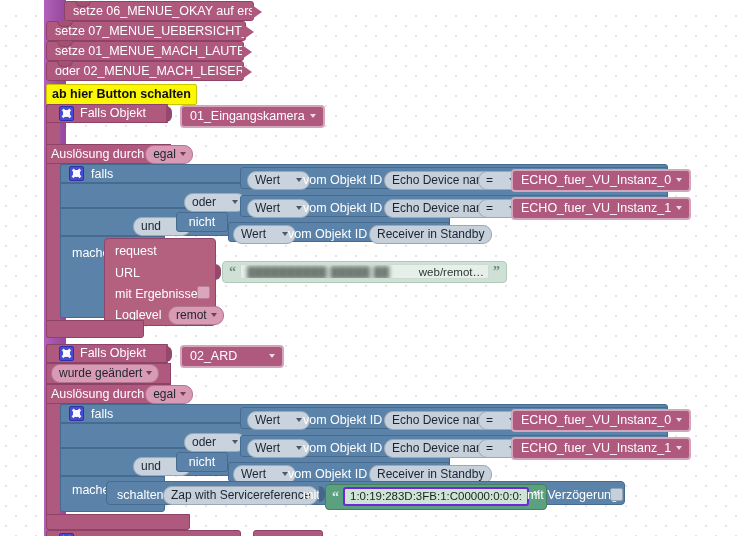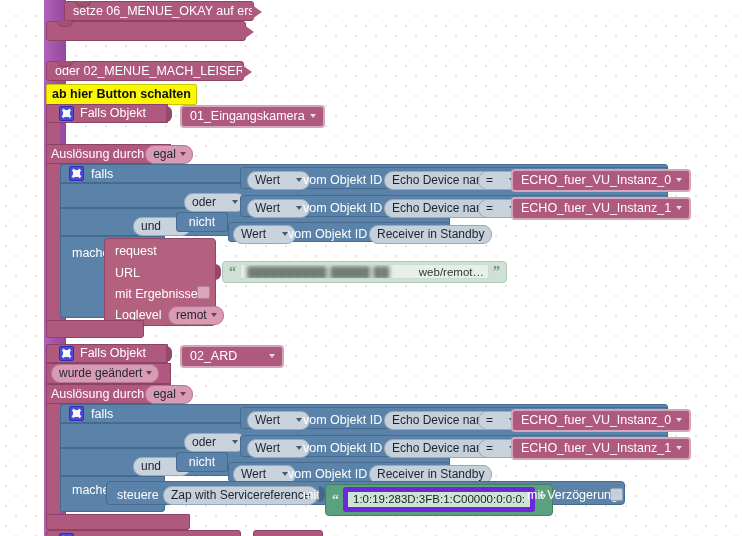--- a/index.html
+++ b/index.html
@@ -83,21 +83,21 @@
   .valpink .caret{border-top-color:#f0d8e2;}
 
   
   .valgreen{
     display:inline-flex;align-items:center;gap:4px;
     background:#5ba17f;border:1px solid #44805f;border-radius:4px;
     padding:2px 6px 3px 6px;white-space:nowrap;
   }
   .q{color:#dff0e6;font-size:14px;font-weight:bold;line-height:1;font-family:"Liberation Serif",serif;}
   .greenfld{
-    background:#cfe3d6;border:5px solid #6d28d9;border-radius:3px;
+    background:#cfe3d6;border:2px solid #6d28d9;border-radius:3px;
     font-size:11.5px;color:#15241b;padding:1px 5px 2px 5px;white-space:nowrap;
     font-family:"Liberation Sans",sans-serif;
   }
   .mintblock{
     display:inline-flex;align-items:center;gap:4px;
     background:#cfe1d6;border:1px solid #b0c9b9;border-radius:4px;
     padding:2px 6px 3px 6px;white-space:nowrap;
   }
   .mintblock .q{color:#6f8a7a;}
   .blurfld{
@@ -151,23 +151,29 @@
   <div class="spine-b"></div>
 
   <div class="blk mauve setrow" style="left:64px;top:1px;width:190px;">
     <div class="notch-top"></div>
     <span class="lab">setze 06_MENUE_OKAY auf ers…</span>
     <div class="plug-r"></div>
   </div>
 
   <div class="blk mauve setrow" style="left:46px;top:21px;width:200px;">
     <div class="notch-top"></div>
+    <span class="lab">setze 07_MENUE_UEBERSICHT_A…</span>
     <div class="plug-r"></div>
   </div>
 
+  <div class="blk mauve setrow" style="left:46px;top:41px;width:198px;">
+    <div class="notch-top"></div>
+    <span class="lab">setze 01_MENUE_MACH_LAUTER …</span>
+    <div class="plug-r"></div>
+  </div>
 
   <div class="blk mauve setrow" style="left:46px;top:61px;width:198px;">
     <div class="notch-top"></div>
     <span class="lab">oder 02_MENUE_MACH_LEISER …</span>
     <div class="plug-r"></div>
   </div>
 
   <div class="yellowlab" style="left:46px;top:84px;">ab hier Button schalten</div>
 
   <div class="blk mauve" style="left:46px;top:104px;width:14px;height:234px;border-right:none;border-radius:3px 0 0 3px;"></div>
@@ -372,21 +378,21 @@
     </span>
     <span class="blabel" style="position:absolute;left:59px;top:4px;">vom Objekt ID</span>
     <span class="fld plain" style="position:absolute;left:140px;top:2px;">Receiver in Standby</span>
   </div>
 
   <div class="blk blue" style="left:60px;top:476px;width:105px;height:36px;border-radius:0 0 3px 3px;display:flex;align-items:flex-start;padding:6px 0 0 11px;">
     <span class="blabel">mache</span>
   </div>
 
   <div class="blk blue" style="left:106px;top:481px;width:519px;height:24px;border-radius:4px;">
-    <span class="blabel" style="position:absolute;left:10px;top:6px;">steuere</span>
+    <span class="blabel" style="position:absolute;left:10px;top:6px;">schalten</span>
     <span class="fld plain" style="position:absolute;left:56px;top:4px;">Zap with Servicereference</span>
     <span class="blabel" style="position:absolute;left:196px;top:6px;">mit</span>
     <span class="socket sock-blue" style="left:212px;top:4px;"></span>
     <span class="valgreen" style="position:absolute;left:218px;top:2px;">
       <span class="q">“</span>
       <span class="greenfld">1:0:19:283D:3FB:1:C00000:0:0:0:</span>
       <span class="q">”</span>
     </span>
     <span class="blabel" style="position:absolute;left:420px;top:6px;">mit Verzögerung</span>
     <span class="cbox blue" style="position:absolute;left:503px;top:6px;"></span>

